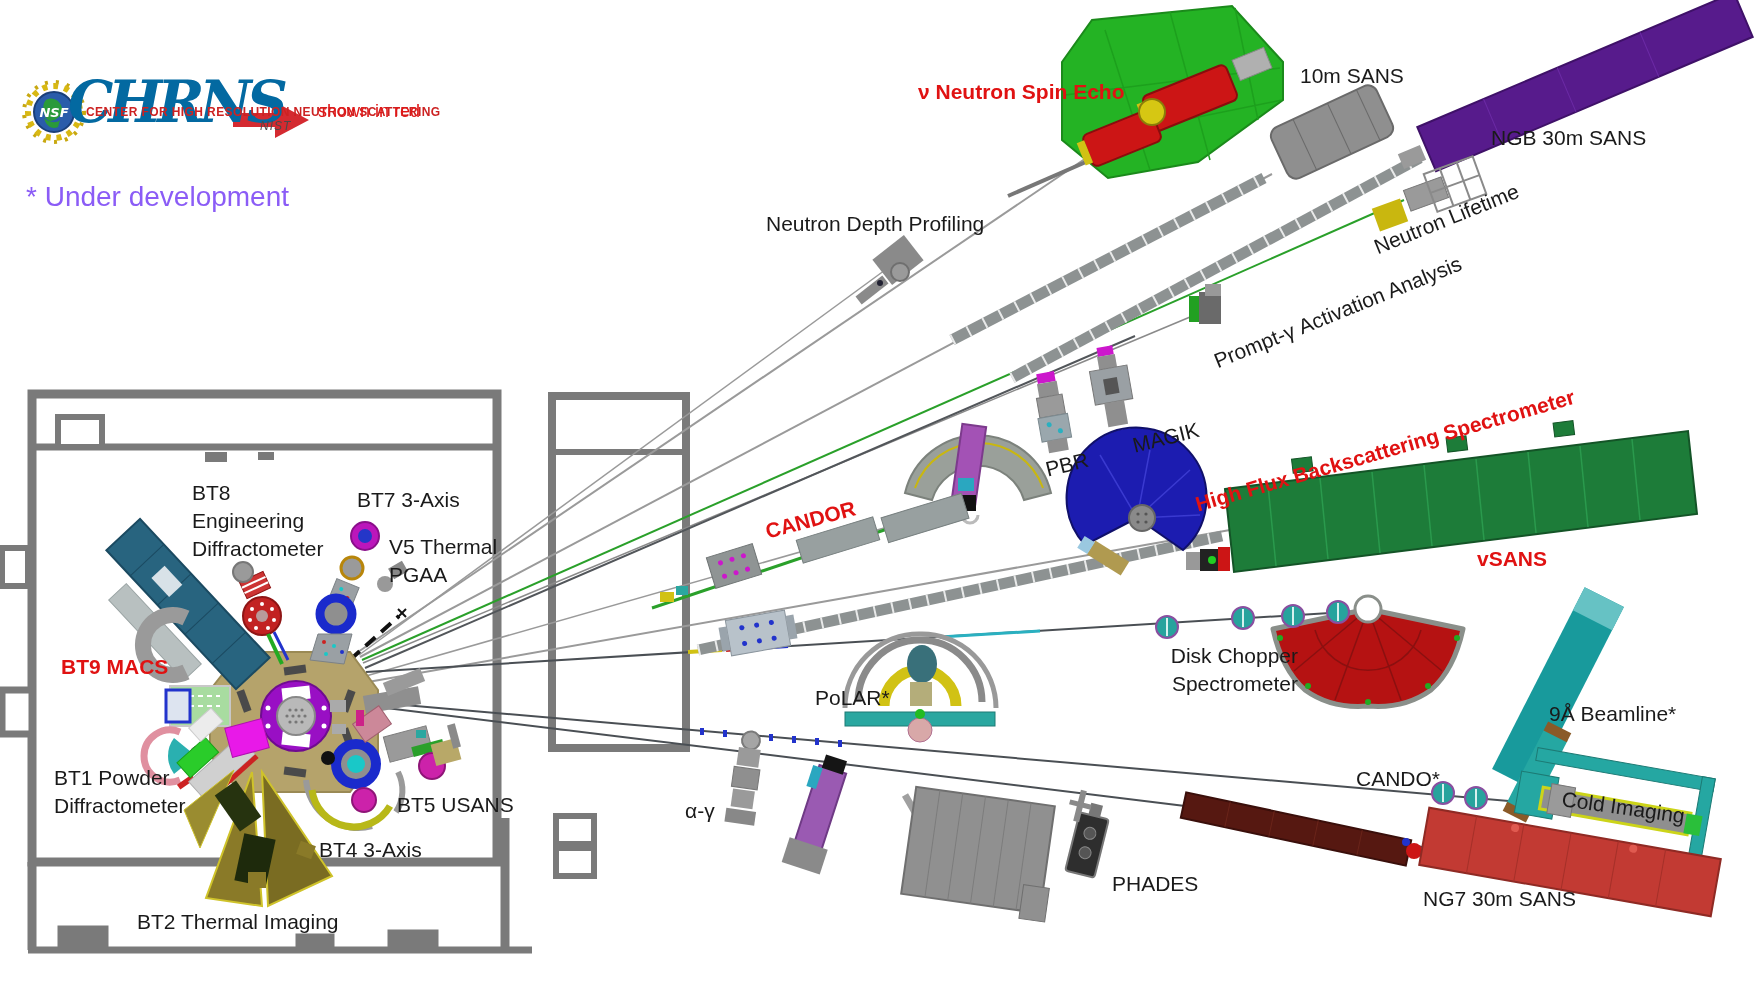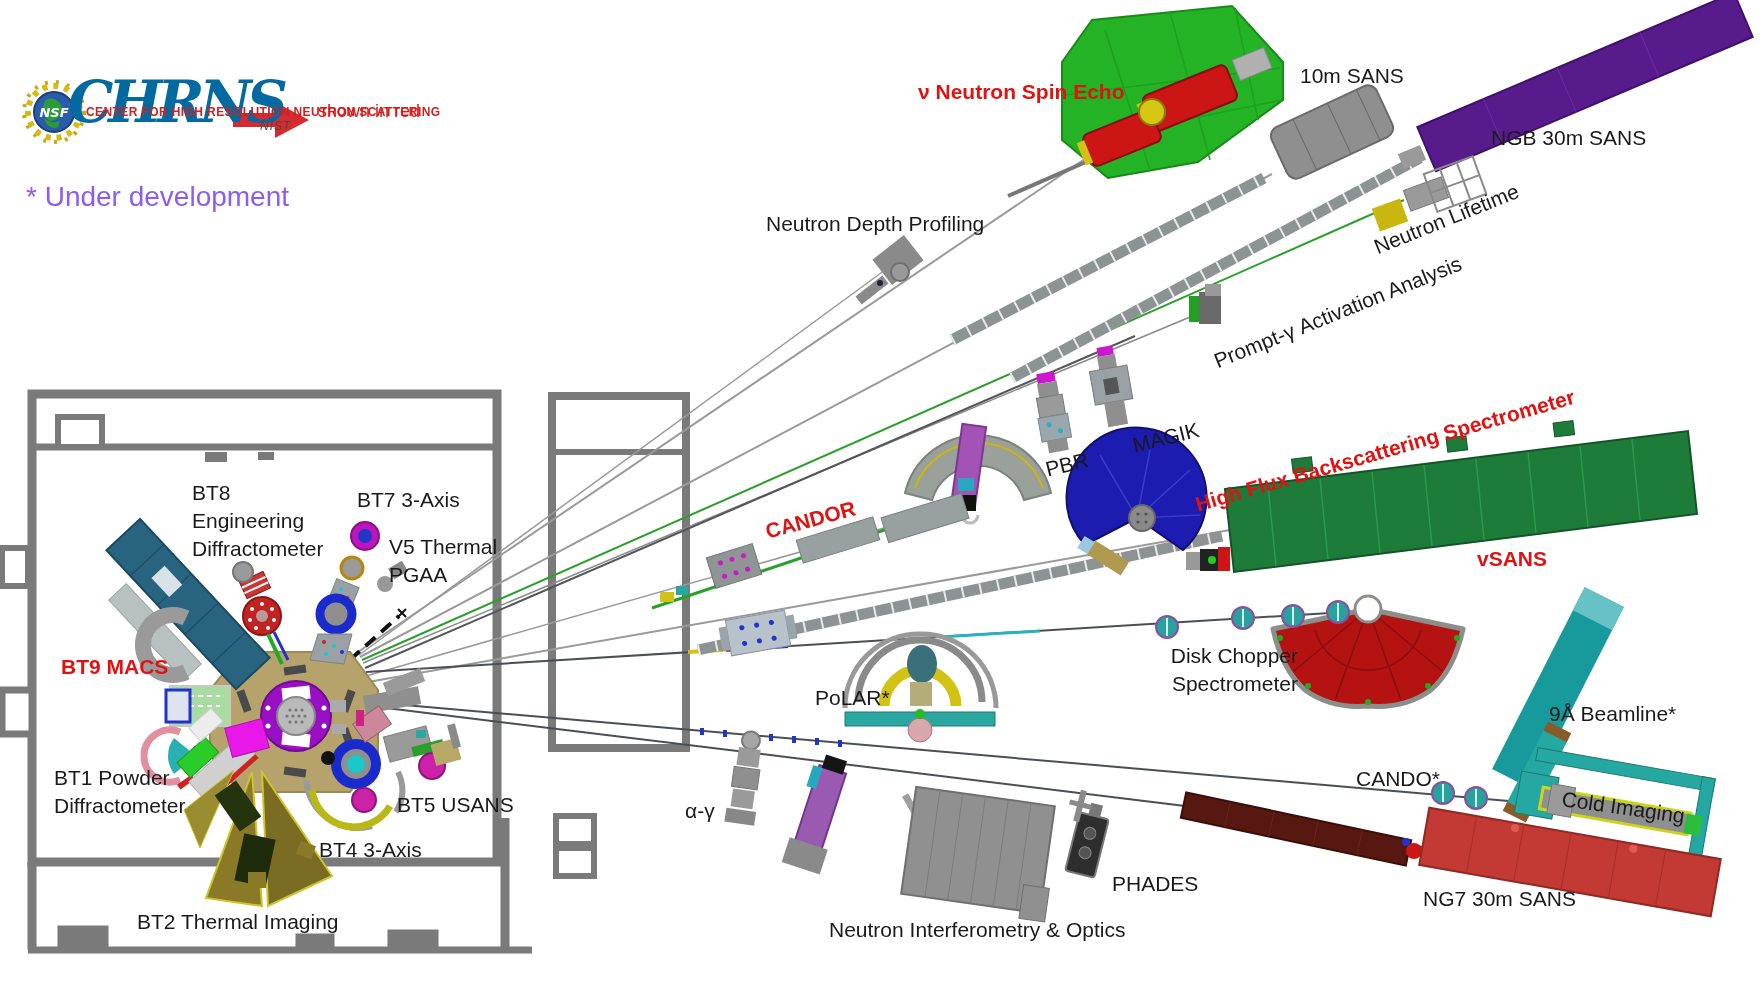--- a/index.html
+++ b/index.html
@@ -597,21 +597,20 @@
 <div class="lbl red" style="left:1196px;top:491px;white-space:nowrap;transform:rotate(-16deg);transform-origin:left center;">High Flux Backscattering Spectrometer</div>
 <div class="lbl red" style="left:1477px;top:545px;">vSANS</div>
 <div class="lbl ctr" style="left:1146px;top:642px;width:152px;">Disk Chopper
 Spectrometer</div>
 <div class="lbl" style="left:1549px;top:700px;">9Å Beamline*</div>
 <div class="lbl" style="left:1356px;top:765px;">CANDO*</div>
 <div class="lbl" style="left:1562px;top:785px;transform:rotate(8deg);transform-origin:left center;">Cold Imaging</div>
 <div class="lbl" style="left:815px;top:684px;">PoLAR*</div>
 <div class="lbl" style="left:685px;top:797px;">α-γ</div>
 <div class="lbl" style="left:1112px;top:870px;">PHADES</div>
-<div class="lbl" style="left:829px;top:916px;">Neutron Interferometry &amp; Optics</div>
 <div class="lbl" style="left:1423px;top:885px;">NG7 30m SANS</div>
 <div class="lbl" style="left:192px;top:479px;">BT8
 Engineering
 Diffractometer</div>
 <div class="lbl" style="left:357px;top:486px;">BT7 3-Axis</div>
 <div class="lbl" style="left:389px;top:533px;">V5 Thermal
 PGAA</div>
 <div class="lbl red" style="left:61px;top:653px;">BT9 MACS</div>
 <div class="lbl" style="left:54px;top:764px;">BT1 Powder
 Diffractometer</div>

